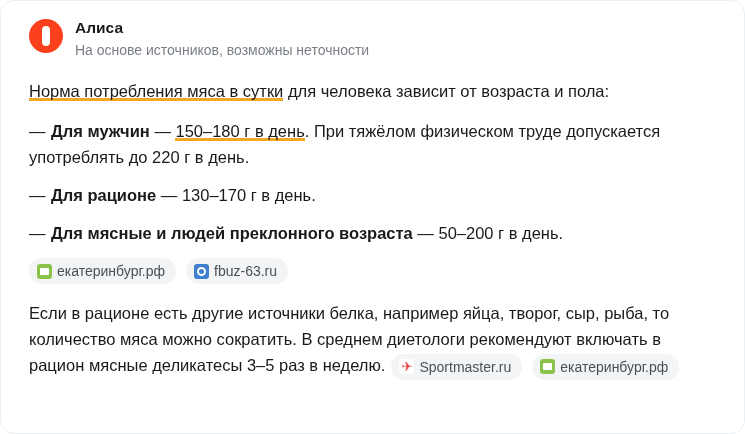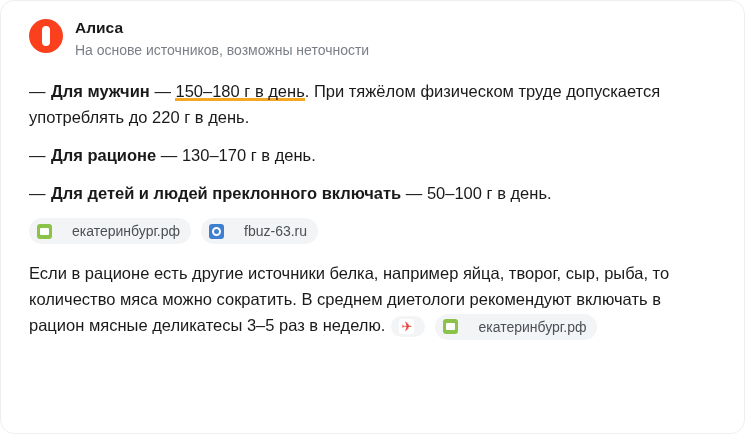--- a/index.html
+++ b/index.html
@@ -99,21 +99,21 @@
   .chips {
     display: flex;
     flex-wrap: wrap;
     gap: 10px;
     align-items: center;
     margin: 4px 0 16px 0;
   }
   .chip {
     display: inline-flex;
     align-items: center;
-    gap: 20px;
+    gap: 5px;
     background: #f3f4f6;
     border-radius: 14px;
     padding: 3px 11px 3px 8px;
     font-size: 14px;
     color: #4b5055;
     line-height: 20px;
     white-space: nowrap;
   }
   .chip-favicon {
     width: 15px;
@@ -172,45 +172,47 @@
   <div class="header">
     <div class="logo"></div>
     <div class="header-texts">
       <div class="assistant-name">Алиса</div>
       <div class="assistant-note">На основе источников, возможны неточности</div>
     </div>
   </div>
 
   <div class="content">
 
+    <p><span class="hl">Норма потребления мяса в сутки</span><span> для человека зависит от возраста и пола:</span></p>
 
     <div class="list">
 
       <p class="list-item"><span class="dash">—</span><b>Для мужчин</b><span> — </span><span class="hl">150–180 г в день</span><span>. При тяжёлом физическом труде допускается употреблять до 220 г в день.</span></p>
 
       <p class="list-item"><span class="dash">—</span><b>Для рационе</b><span> — </span><span>130–170 г в день.</span></p>
 
-      <p class="list-item"><span class="dash">—</span><b>Для детей и людей преклонного включать</b><span> — </span><span>50–100 г в день.</span></p>
+      <p class="list-item"><span class="dash">—</span><b>Для мясные и людей преклонного возраста</b><span> — </span><span>50–200 г в день.</span></p>
 
     </div>
 
     <div class="chips">
       <span class="chip">
         <span class="chip-favicon fav-green"></span>
         <span>екатеринбург.рф</span>
       </span>
       <span class="chip">
         <span class="chip-favicon fav-blue"></span>
         <span>fbuz-63.ru</span>
       </span>
     </div>
 
     <p class="tail"><span>Если в рационе есть другие источники белка, например яйца, творог, сыр, рыба, то количество мяса можно сократить. В среднем диетологи рекомендуют включать в рацион мясные деликатесы 3–5 раз в неделю.</span><span class="inline-chips">
           <span class="chip">
             <span class="chip-favicon fav-plane">✈</span>
+            <span>Sportmaster.ru</span>
           </span>
           <span class="chip">
             <span class="chip-favicon fav-green"></span>
             <span>екатеринбург.рф</span>
           </span>
         </span></p>
 
   </div>
 </div>
 

